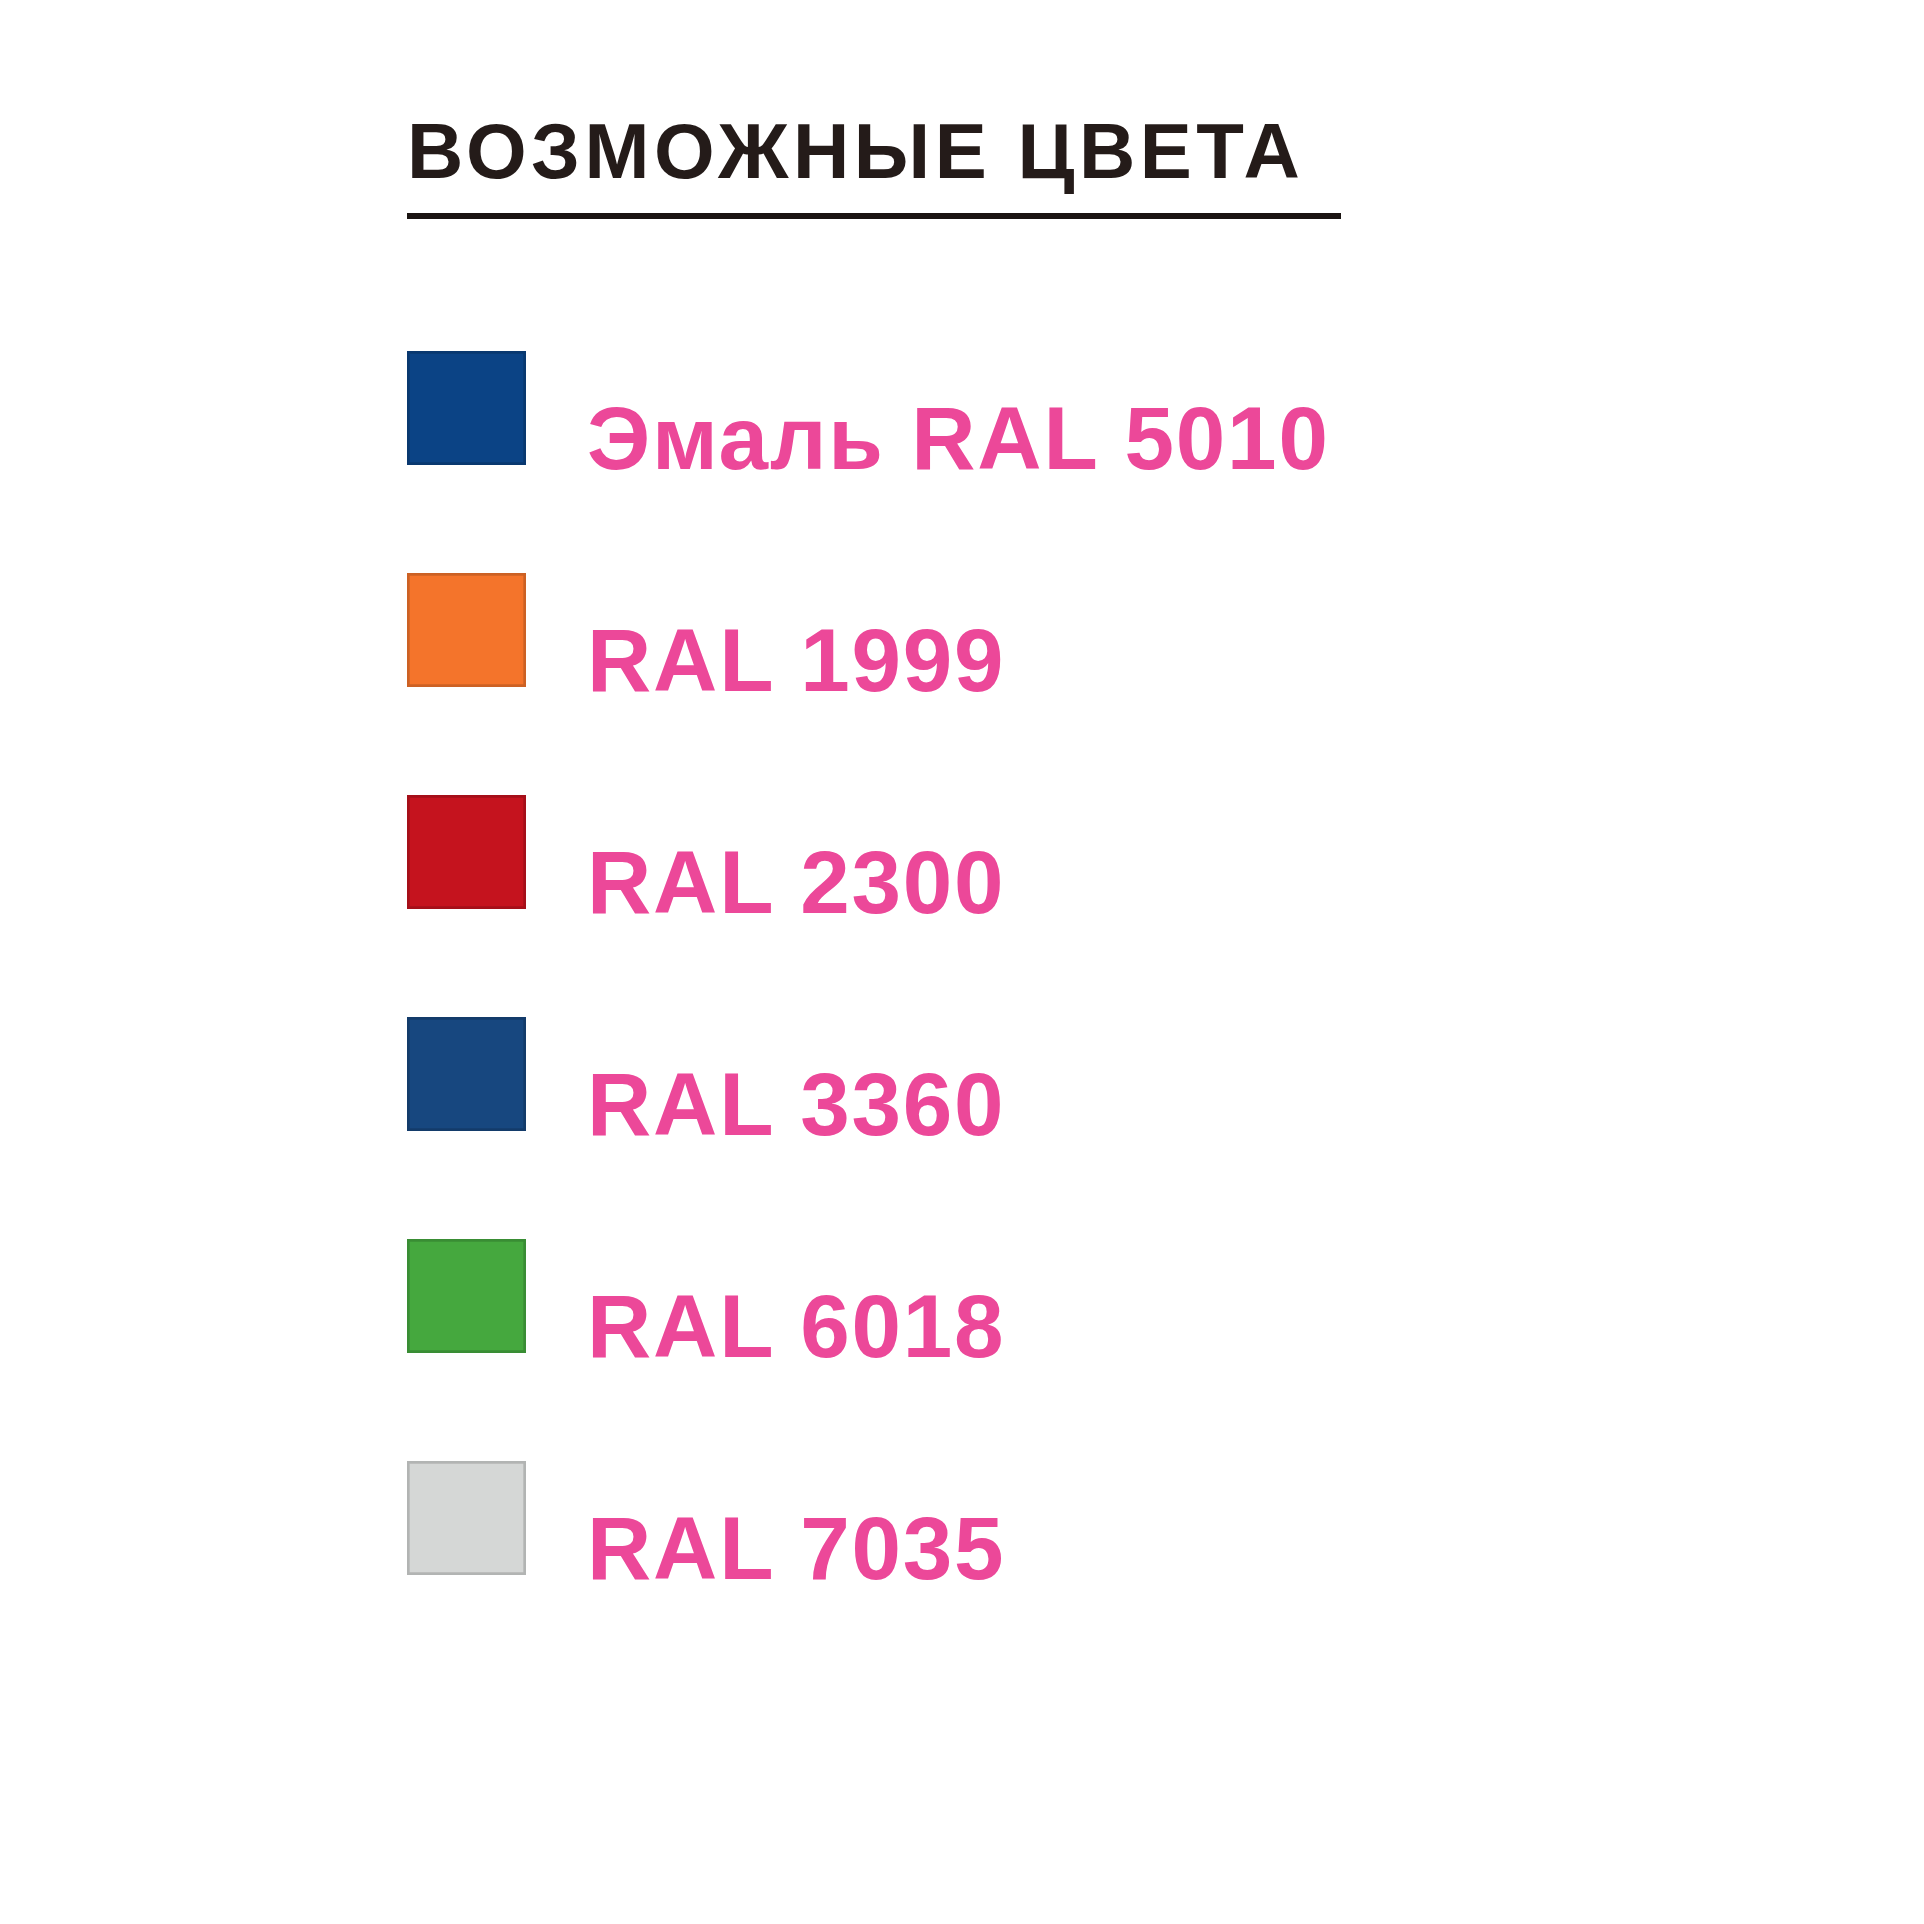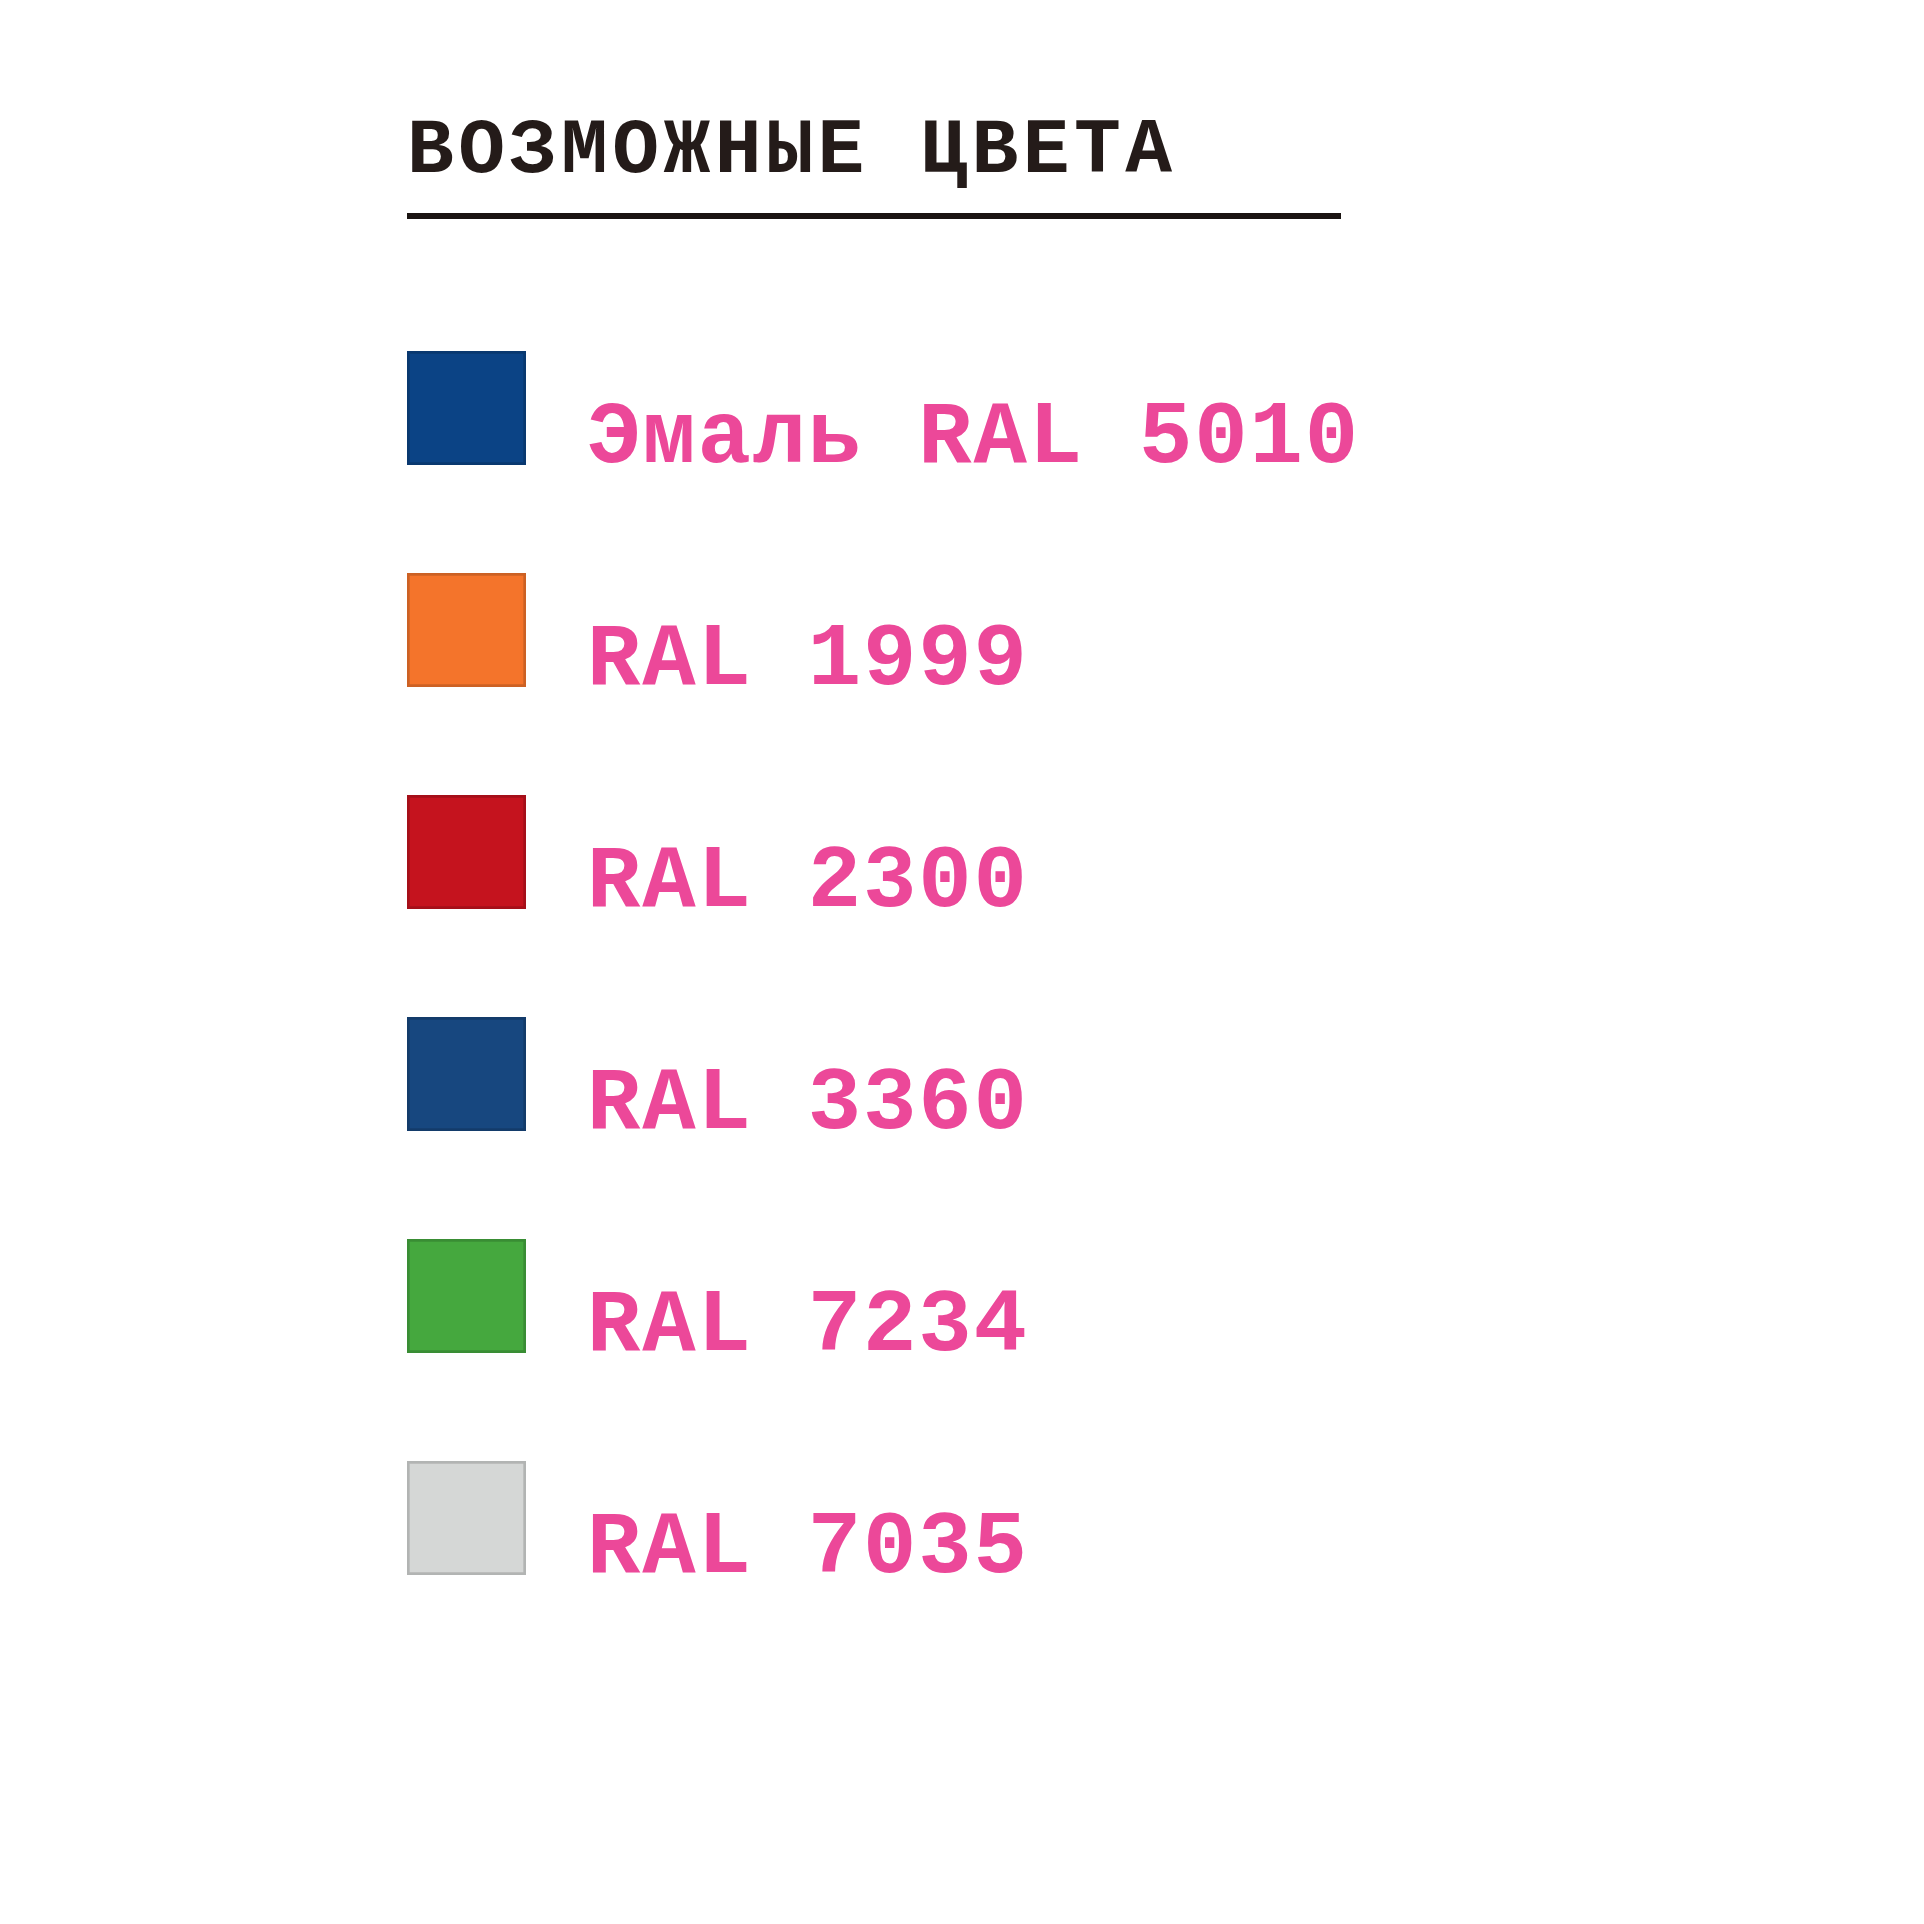--- a/index.html
+++ b/index.html
@@ -6,21 +6,21 @@
     margin: 0;
     padding: 0;
     background: #ffffff;
   }
   .page {
     position: relative;
     width: 1621px;
     height: 1925px;
     background: #ffffff;
     overflow: hidden;
-    font-family: Liberation Mono, monospace;
+    font-family: Liberation Sans, sans-serif;
   }
   .header {
     position: absolute;
     left: 407px;
     top: 112px;
   }
   .page-title {
     font-size: 78px;
     font-weight: 700;
     letter-spacing: 4.5px;
@@ -83,21 +83,21 @@
       <div class="color-row">
         <div class="color-swatch" style="background: rgb(197, 19, 30);"></div>
         <div class="color-label">RAL 2300</div>
       </div>
       <div class="color-row">
         <div class="color-swatch" style="background: rgb(23, 71, 127);"></div>
         <div class="color-label">RAL 3360</div>
       </div>
       <div class="color-row">
         <div class="color-swatch" style="background: rgb(69, 168, 62);"></div>
-        <div class="color-label">RAL 7234</div>
+        <div class="color-label">RAL 6018</div>
       </div>
       <div class="color-row">
         <div class="color-swatch" style="background: rgb(213, 215, 214);"></div>
         <div class="color-label">RAL 7035</div>
       </div>
     </div>
 </div>
 
 
 </body></html>

